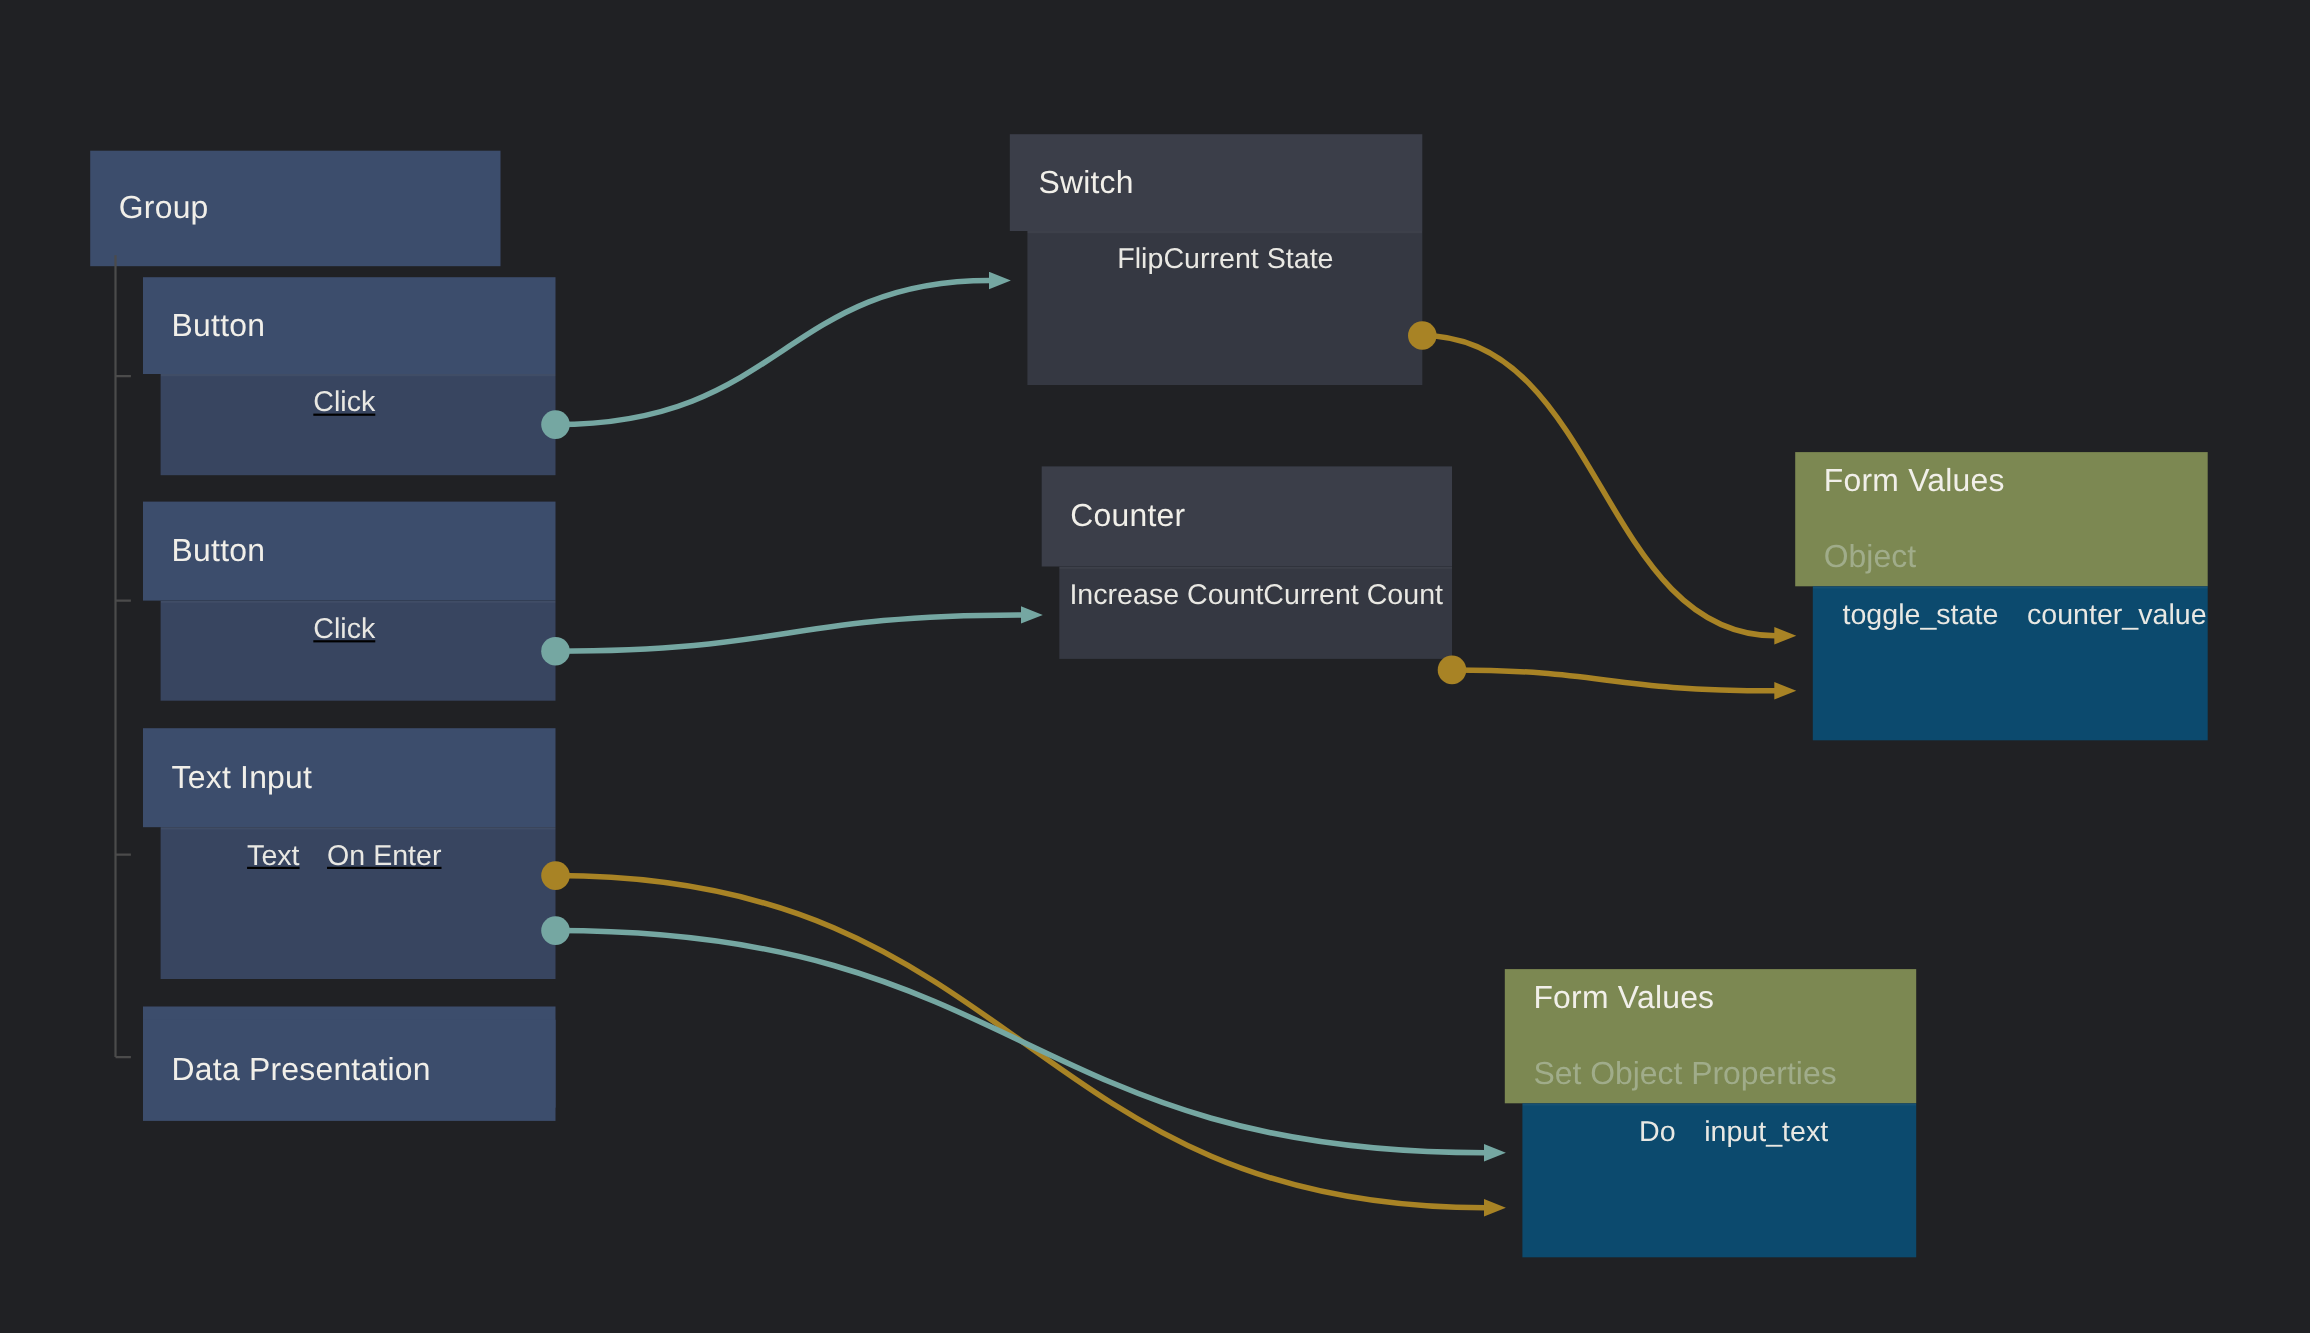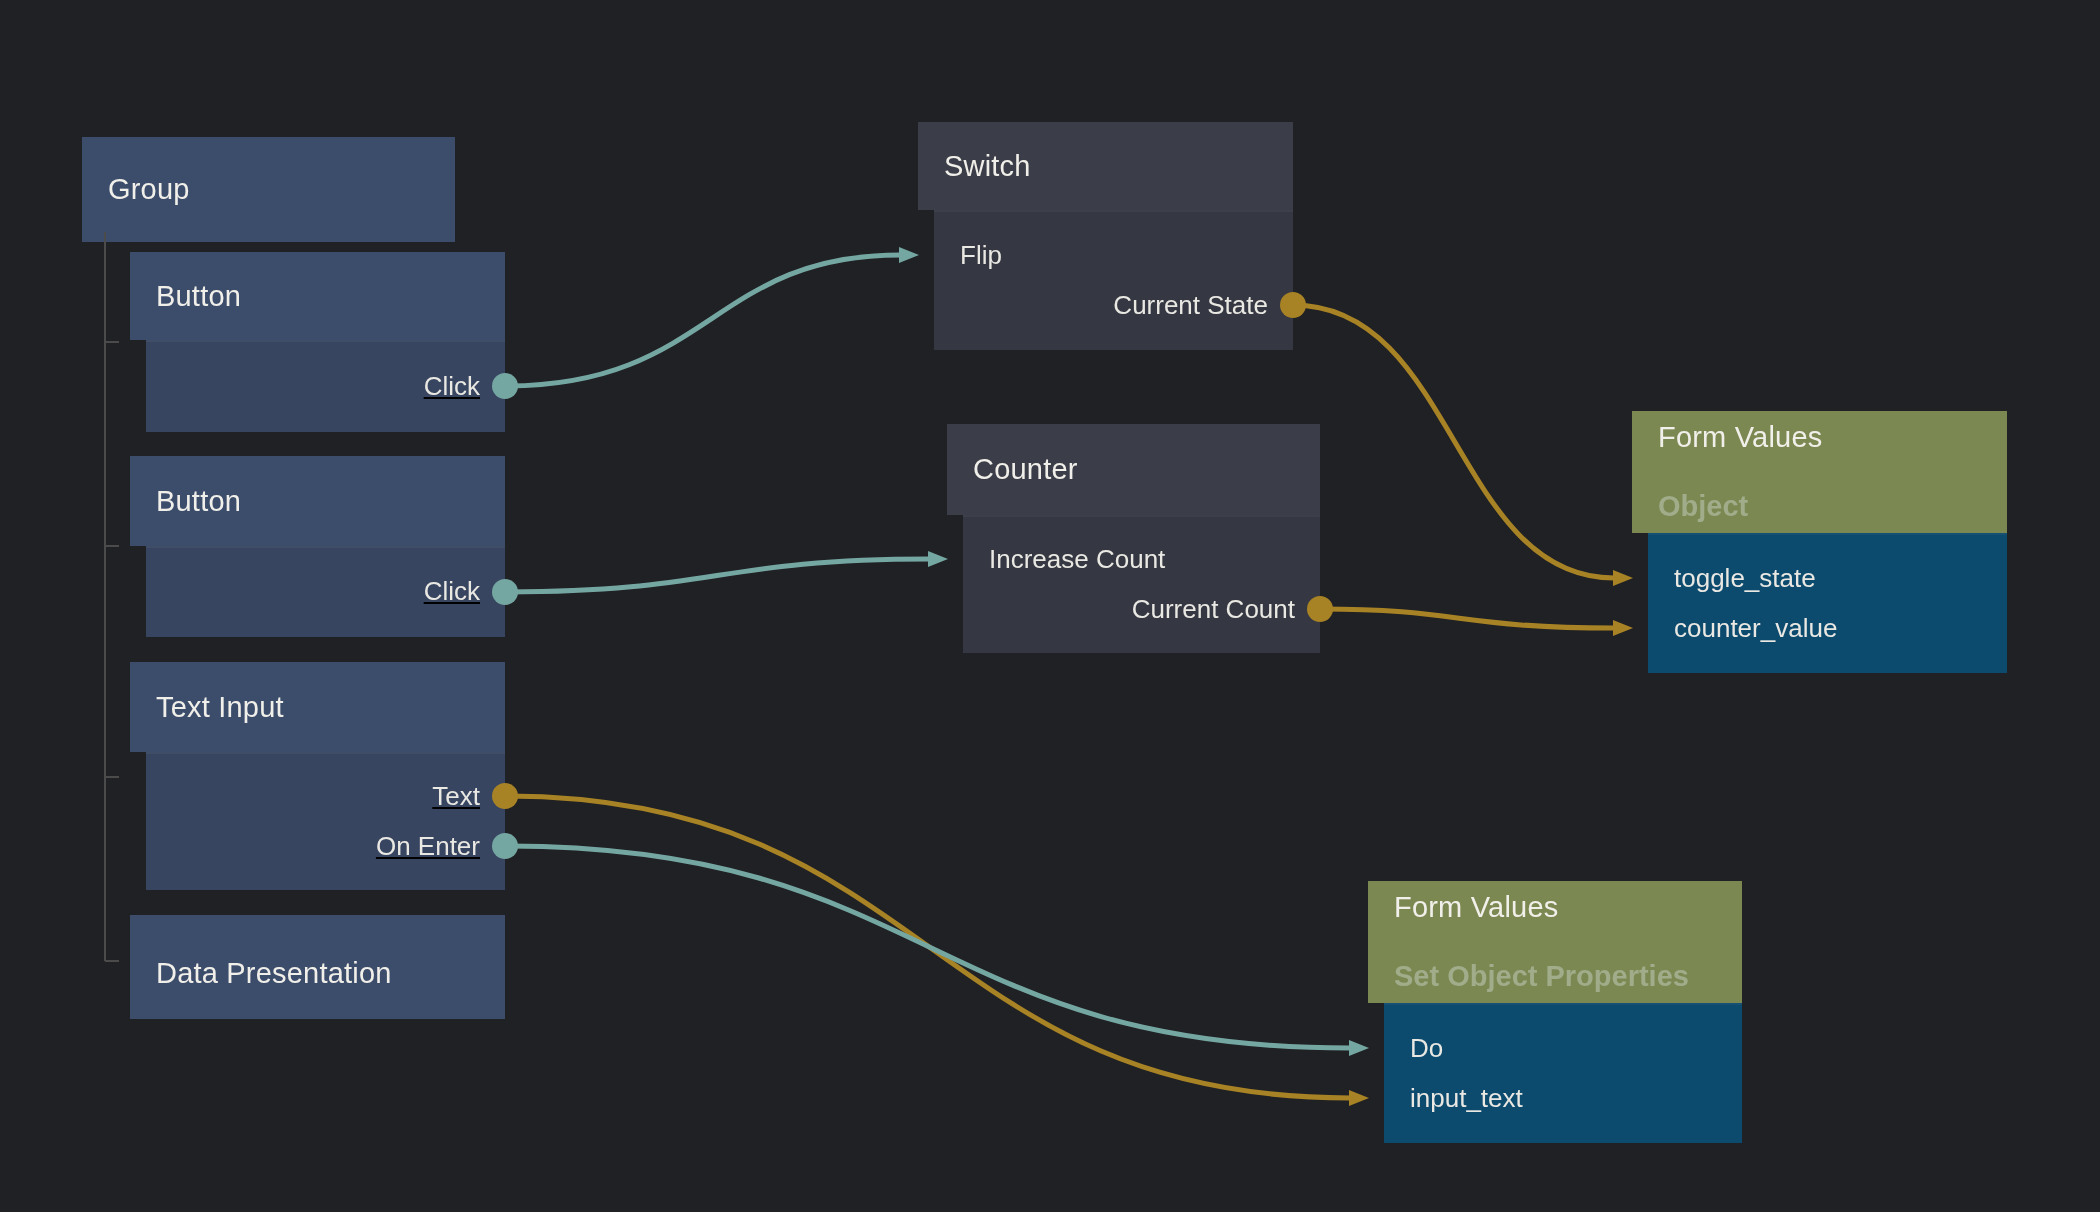--- a/index.html
+++ b/index.html
@@ -35,37 +35,35 @@
     display: flex;
     flex-direction: column;
     justify-content: center;
     padding-left: 26px;
     box-sizing: border-box;
     flex: 0 0 auto;
   }
   .node .body {
     flex: 1 1 auto;
     display: flex;
-    flex-direction: column;
     justify-content: center;
     box-shadow: inset 0 2px 0 rgba(255,255,255,0.045);
     margin-left: 16px;
   }
   .title {
     font-size: 29px;
     color: #f1efe9;
     letter-spacing: 0.2px;
     white-space: nowrap;
   }
   .subtitle {
     font-size: 29px;
     color: #a0ac8a;
     margin-top: 16px;
     white-space: nowrap;
-    font-weight: bold;
   }
   .row {
     height: 50px;
     display: flex;
     align-items: center;
     box-sizing: border-box;
   }
   .row .plabel {
     font-size: 26px;
     color: #e9e8e3;
@@ -149,21 +147,21 @@
     <div class="body">
       <div class="row in">
         <span class="plabel">Flip</span>
       </div>
       <div class="row out">
         <span class="plabel">Current State</span>
       </div>
     </div>
   </div>
 
-  <div class="node dark" style="left:947px; top:424px; width:373px; height:229px;">
+  <div class="node dark" style="left:947px; top:424px; width:373px; height:175px;">
     <div class="hdr" style="height:91px;">
       <span class="title">Counter</span>
     </div>
     <div class="body">
       <div class="row in">
         <span class="plabel">Increase Count</span>
       </div>
       <div class="row out">
         <span class="plabel">Current Count</span>
       </div>

